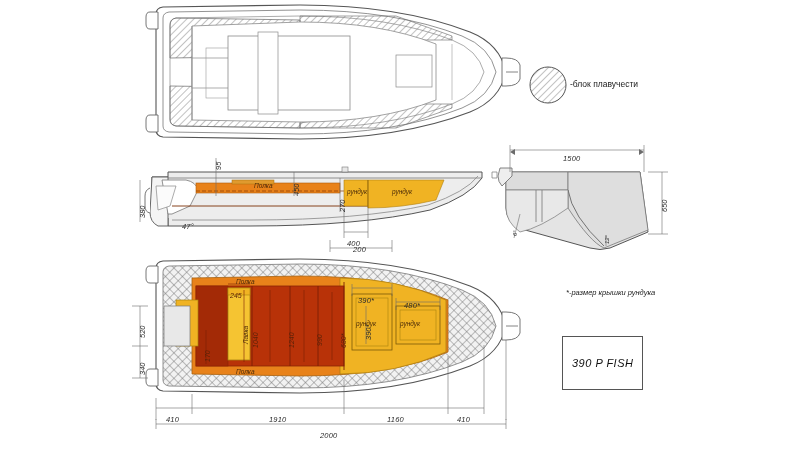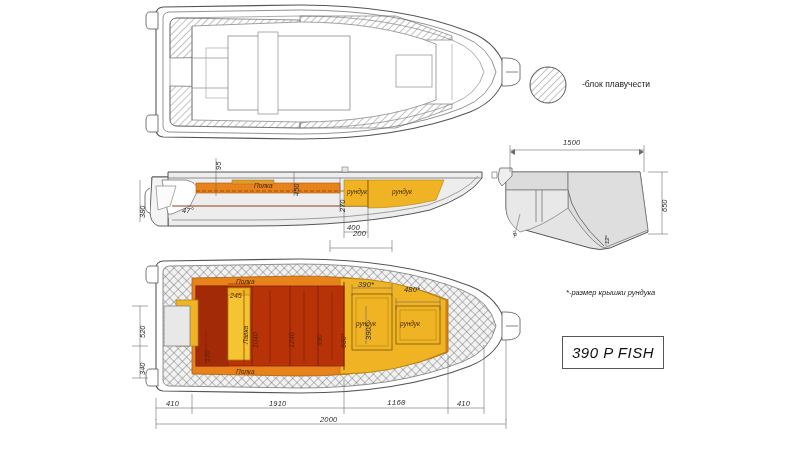--- a/index.html
+++ b/index.html
@@ -1,30 +1,30 @@
 <!DOCTYPE html>
 <html><head>
 <meta charset="utf-8">
 <style>
   html,body{margin:0;padding:0;background:#ffffff;}
   body{width:800px;height:450px;overflow:hidden;
        font-family:"Liberation Sans",sans-serif;color:#1a1a1a;}
   #stage{position:relative;width:800px;height:450px;}
   svg{position:absolute;left:0;top:0;width:800px;height:450px;}
   .lbl{position:absolute;white-space:nowrap;font-family:"Liberation Sans",sans-serif;}
-  .dim{font-size:7.5px;font-style:italic;color:#2b2b2b;letter-spacing:.2px;}
+  .dim{font-size:7.5px;font-style:italic;color:#2b2b2b;letter-spacing:.2px;margin-top:16px;}
   .dimv{font-size:7.5px;font-style:italic;color:#2b2b2b;transform-origin:0 0;}
   .ru{font-size:6.5px;font-style:italic;color:#4a2a08;}
   .ruv{font-size:6.5px;font-style:italic;color:#4a2a08;transform-origin:0 0;}
   .dimr{font-size:7px;font-style:italic;color:#5a2208;}
   .dimrv{font-size:7px;font-style:italic;color:#5a2208;transform-origin:0 0;}
-  .legend-txt{font-size:8.5px;color:#1a1a1a;margin-left:12px;}
+  .legend-txt{font-size:8.5px;color:#1a1a1a;}
   .note{font-size:7.5px;font-style:italic;color:#1a1a1a;}
   #title-box{position:absolute;border:1px solid #555;background:#fff;
-      padding:7px 9px;font-size:15px;font-style:italic;color:#111;
+      padding:20px 9px;font-size:11px;font-style:italic;color:#111;
       font-family:"Liberation Sans",sans-serif;letter-spacing:.5px;}
 </style>
 </head>
 <body>
 
 <div id="stage">
 
 <svg viewBox="0 0 800 450">
   <defs>
     <pattern id="hatch45" width="5" height="5" patternTransform="rotate(45)" patternUnits="userSpaceOnUse">
@@ -257,17 +257,17 @@
 <div class="lbl dimrv" style="left:316px;top:346px;transform:rotate(-90deg);">990</div>
 <div class="lbl dimrv" style="left:340px;top:348px;transform:rotate(-90deg);">680*</div>
 <div class="lbl dim" style="left:358px;top:280px;">390*</div>
 <div class="lbl dim" style="left:404px;top:285px;">480*</div>
 <div class="lbl dimv" style="left:364px;top:340px;transform:rotate(-90deg);">390*</div>
 <div class="lbl dimv" style="left:138px;top:338px;transform:rotate(-90deg);">520</div>
 <div class="lbl dimv" style="left:138px;top:375px;transform:rotate(-90deg);">340</div>
 
 <div class="lbl dim" style="left:166px;top:399px;">410</div>
 <div class="lbl dim" style="left:269px;top:399px;">1910</div>
-<div class="lbl dim" style="left:387px;top:399px;font-family:Liberation Mono, monospace;">1160</div>
+<div class="lbl dim" style="left:387px;top:399px;">1160</div>
 <div class="lbl dim" style="left:457px;top:399px;">410</div>
 <div class="lbl dim" style="left:320px;top:415px;">2000</div>
 
 </div>
 
 </body></html>

